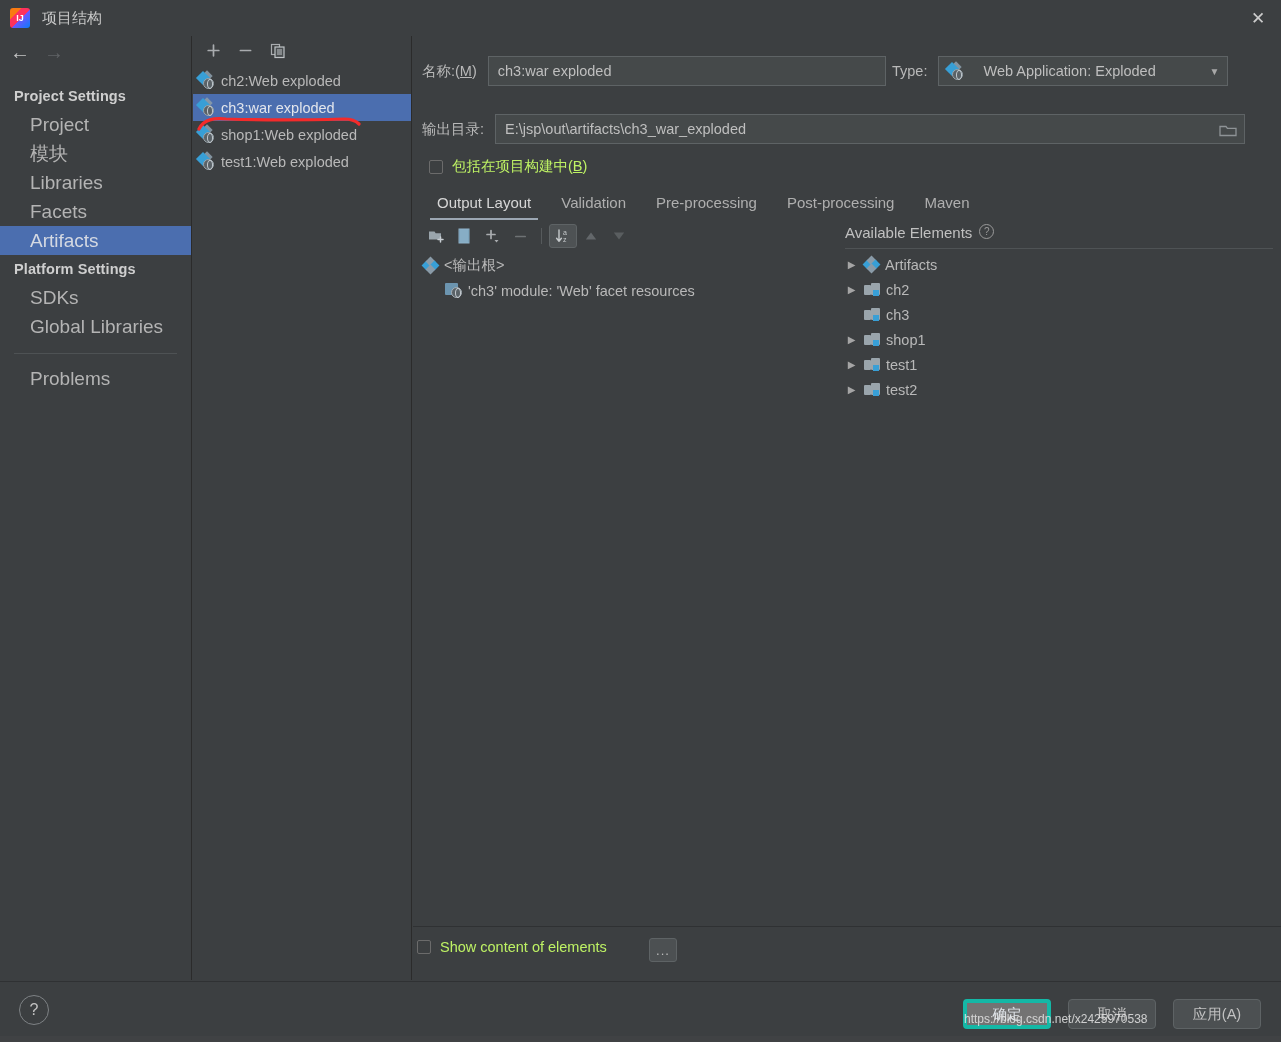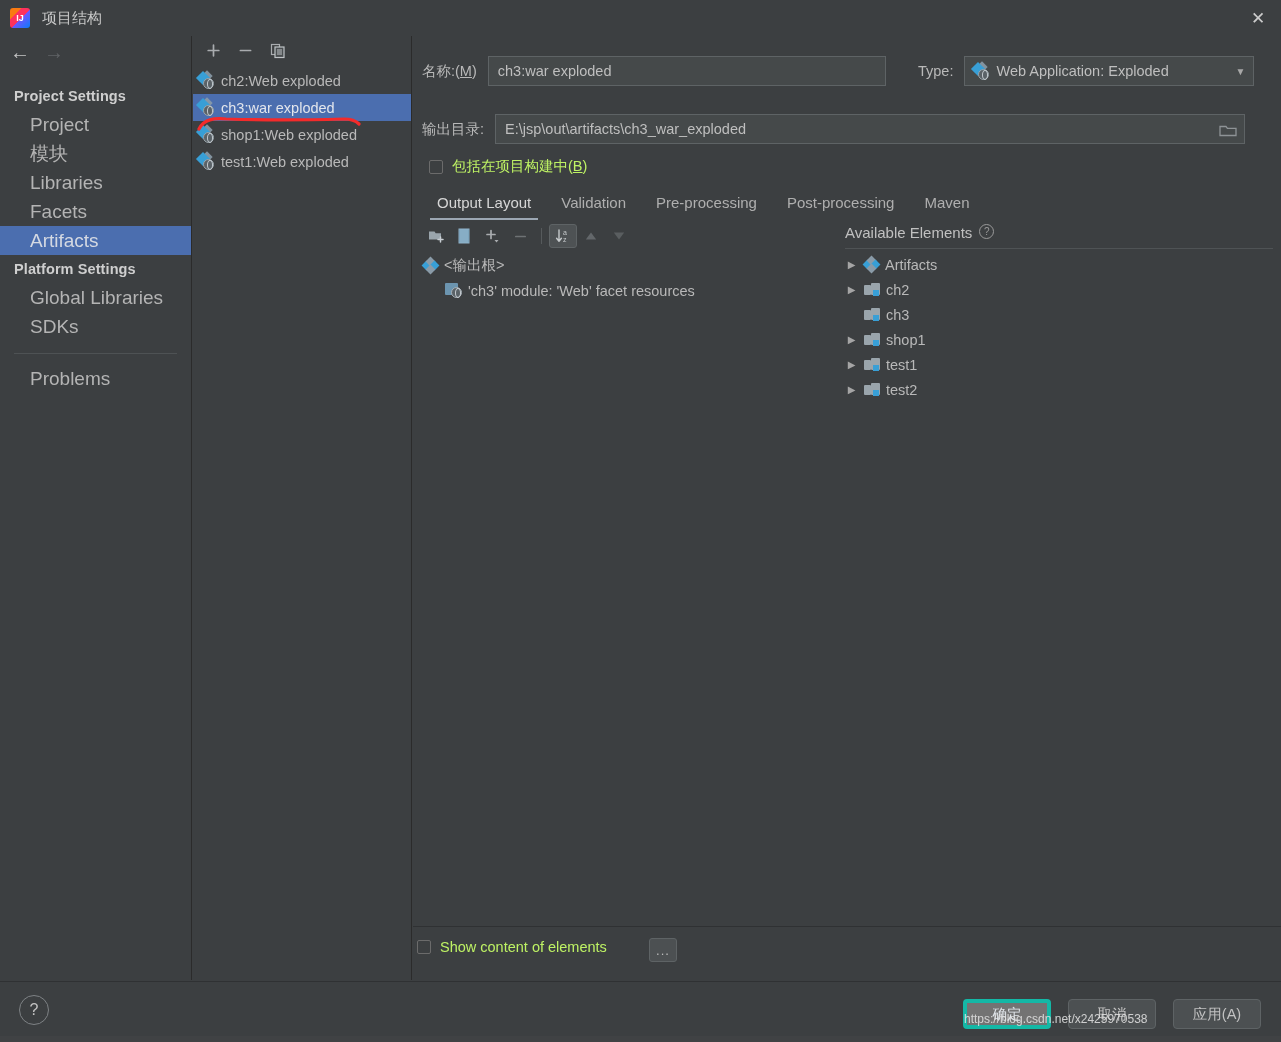--- a/index.html
+++ b/index.html
@@ -96,21 +96,21 @@
   .form-row { position: absolute; display: flex; align-items: center; }
   .form-label { font-size: 14.5px; color: #B9B9B9; }
   .mn { text-decoration: underline; }
   .text-field {
     background: #45494A; border: 1px solid #5E6365; height: 30px;
     display: flex; align-items: center; padding: 0 9px;
     font-size: 14.5px; color: #BFBFBF; cursor: text;
   }
   .combo {
     background: #45494A; border: 1px solid #5E6365; height: 30px;
-    display: flex; align-items: center; padding: 0 8px; gap: 7px;
+    display: flex; align-items: center; padding: 0 8px; gap: 20px;
     font-size: 14.5px; color: #BFBFBF; cursor: pointer; text-align: right;
   }
   .combo .caret { margin-left: auto; color: #A8A8A8; font-size: 10px; }
   .folder-btn {
     position: absolute; right: 6px; top: 6px; width: 20px; height: 18px;
     cursor: pointer; display: flex; align-items: center; justify-content: center;
   }
 
   .checkbox-row { position: absolute; display: flex; align-items: center; gap: 9px; cursor: pointer; }
   .cb-box { width: 14px; height: 14px; border: 1px solid #6B6B6B; background: #3C3F41; border-radius: 2px; }
@@ -230,22 +230,22 @@
       <span class="nav-arrow disabled">→</span>
     </div>
     <div class="side-list">
       <div class="side-group">Project Settings</div>
       <div class="side-item">Project</div>
       <div class="side-item">模块</div>
       <div class="side-item">Libraries</div>
       <div class="side-item">Facets</div>
       <div class="side-item selected">Artifacts</div>
       <div class="side-group">Platform Settings</div>
+      <div class="side-item">SDKs</div>
       <div class="side-item">Global Libraries</div>
-      <div class="side-item">SDKs</div>
       <div class="side-sep"></div>
       <div class="side-item">Problems</div>
     </div>
   </div>
 
   <div class="artifacts-col">
     <div class="art-toolbar">
       <span class="tb-ico">
         <svg width="15" height="15" viewBox="0 0 15 15">
             <path d="M7.5 2.2v10.6M2.2 7.5h10.6" stroke="#A9ACAF" stroke-width="1.7" stroke-linecap="round"></path>
@@ -306,21 +306,21 @@
 
   <div class="main">
 
     <div class="form-row" style="left:9px; top:20px;">
       <span class="form-label">名称:(<span class="mn">M</span>)</span>
       <div class="text-field" style="width:398px; margin-left:11px;">
         <span>ch3:war exploded</span>
       </div>
     </div>
 
-    <div class="form-row" style="left:505px; top:20px;">
+    <div class="form-row" style="left:479px; top:20px;">
       <span class="form-label">Type:</span>
       <div class="combo" style="width:290px; margin-left:11px;">
         <span class="ico-art" style="width:16px;height:16px;flex:0 0 16px;">
             <i class="dia2"></i>
             <i class="dia"></i>
             <i class="globe"></i>
           </span>
         <span>Web Application: Exploded</span>
         <span class="caret">▼</span>
       </div>

